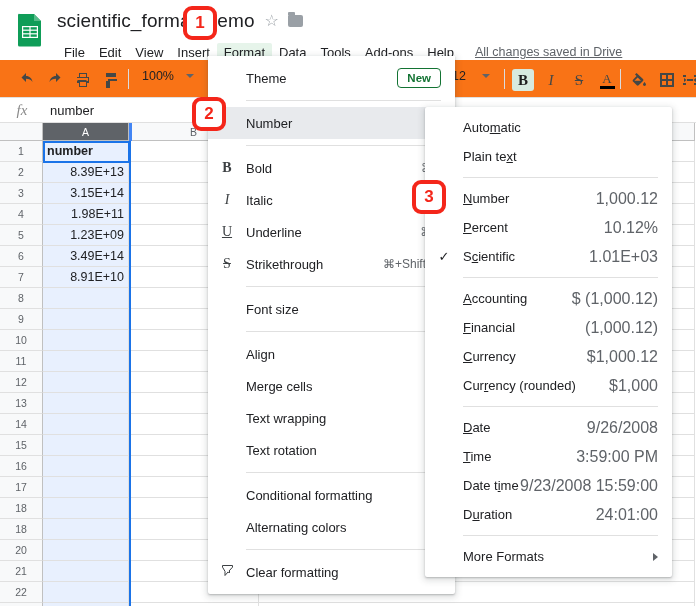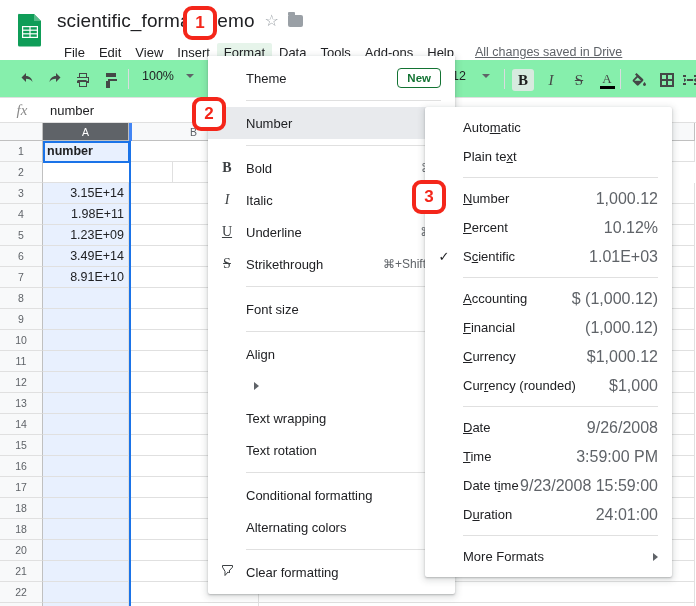--- a/index.html
+++ b/index.html
@@ -18,21 +18,21 @@
   .star-icon { margin-left: 10px; color: #9aa0a6; font-size: 16px; line-height: 1; }
   .folder-icon { margin-left: 9px; width: 15px; height: 12px; background: #9aa0a6; border-radius: 1px 2px 2px 2px; position: relative; }
   .folder-icon:before { content:""; position:absolute; left:0; top:-3px; width:7px; height:3px; background:#9aa0a6; border-radius:1px 1px 0 0; }
 
   .menubar { position: absolute; left: 57px; top: 42px; display: flex; align-items: center; height: 20px; }
   .menu-item { font-size: 13px; color: #202124; padding: 2px 7px; white-space: nowrap; cursor: default; }
   .menu-item.active { background: #e6f4ea; border-radius: 2px; }
   .save-status { font-size: 12.5px; color: #5f6368; text-decoration: underline; margin-left: 14px; white-space: nowrap; }
 
   
-  .toolbar { position: absolute; left: 0; top: 60px; width: 696px; height: 38px; background: #86efac; border-bottom: 1px solid #e0e0e0; }
+  .toolbar { position: absolute; left: 0; top: 60px; width: 696px; height: 38px; background: #f97316; border-bottom: 1px solid #e0e0e0; }
   .tb { position: absolute; top: 9px; display: flex; align-items: center; justify-content: center; height: 22px; color: #444746; }
   .tb svg { display: block; }
   .tb-sep { position: absolute; top: 9px; width: 1px; height: 20px; background: #dadce0; }
   .zoom-box { position: absolute; top: 9px; display: flex; align-items: center; gap: 12px; font-size: 12.5px; color: #202124; }
   .caret { width: 0; height: 0; border-left: 4px solid transparent; border-right: 4px solid transparent; border-top: 4px solid #5f6368; }
   .fontsize-box { position: absolute; top: 9px; display: flex; align-items: center; gap: 16px; font-size: 12.5px; color: #202124; }
   .tb-btn-active { background: #d7eadf; border-radius: 3px; }
 
   
   .formulabar { position: absolute; left: 0; top: 98px; width: 696px; height: 25px; background: #fff; border-bottom: 1px solid #e0e0e0; display: flex; align-items: center; }
@@ -206,20 +206,21 @@
     </div>
     <div class="rows" id="grid-rows">
         <div class="row">
           <div class="rowhead">1</div>
           <div class="cell colA head">number</div>
           <div class="cell colB"></div>
           <div class="cell colC"></div>
         </div>
         <div class="row">
           <div class="rowhead">2</div>
+          <div class="cell colA">8.39E+13</div>
           <div class="cell colB"></div>
           <div class="cell colC"></div>
         </div>
         <div class="row">
           <div class="rowhead">3</div>
           <div class="cell colA">3.15E+14</div>
           <div class="cell colB"></div>
           <div class="cell colC"></div>
         </div>
         <div class="row">
@@ -388,20 +389,21 @@
         <span class="arrow"></span>
       </div>
       <div class="mi-sep"></div>
       <div class="mi">
         <span class="ic"></span>
         <span class="lbl">Align</span>
         <span class="arrow"></span>
       </div>
       <div class="mi">
         <span class="ic"></span>
+        <span class="lbl">Merge cells</span>
         <span class="arrow"></span>
       </div>
       <div class="mi">
         <span class="ic"></span>
         <span class="lbl">Text wrapping</span>
         <span class="arrow"></span>
       </div>
       <div class="mi">
         <span class="ic"></span>
         <span class="lbl">Text rotation</span>

